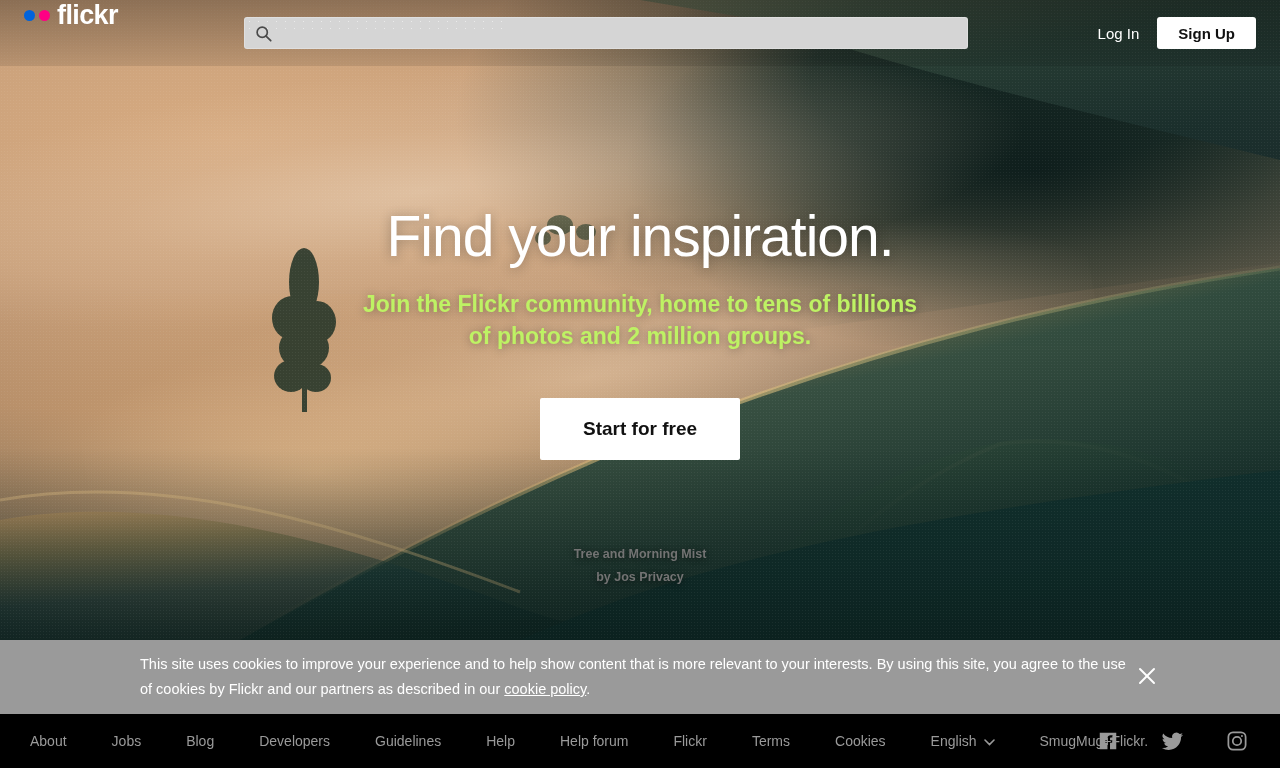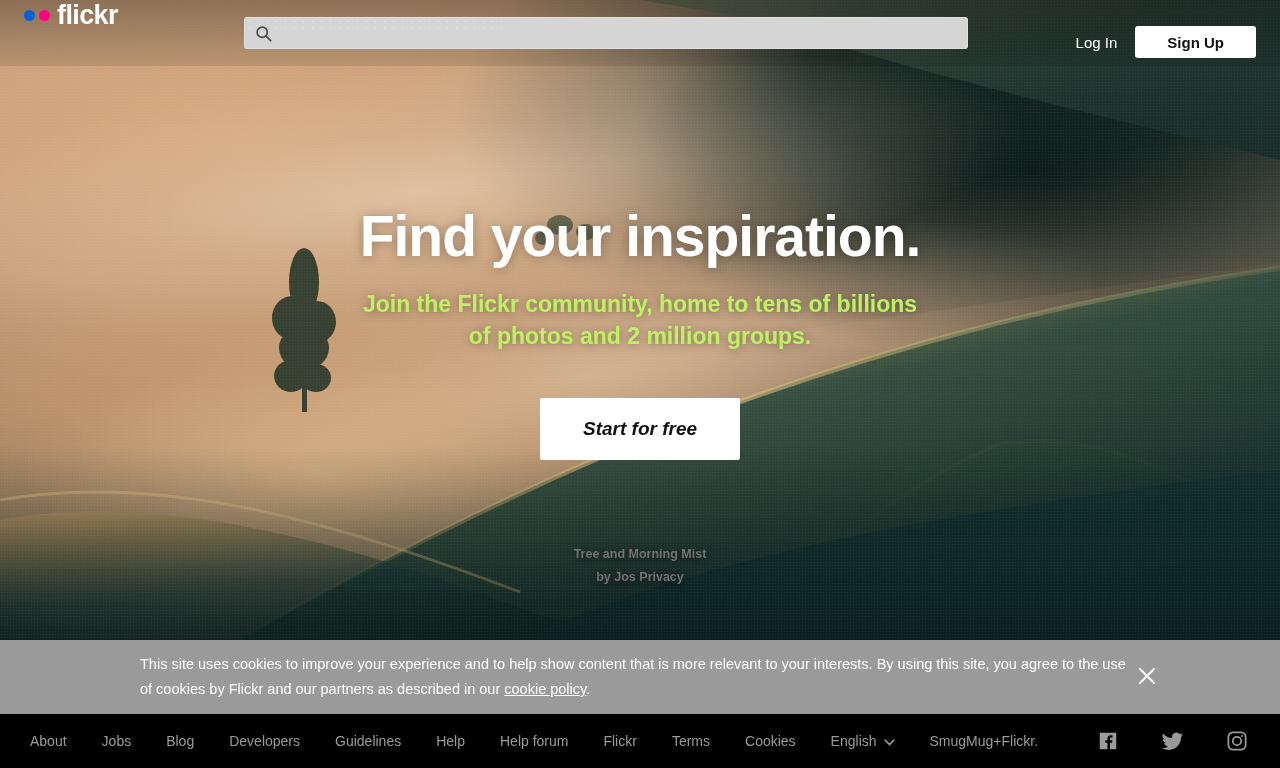--- a/index.html
+++ b/index.html
@@ -103,57 +103,56 @@
   }
   .search-icon { margin-left:10px; display:flex; z-index:2; }
   .search-input {
     flex:1; border:0; outline:0; background:transparent;
     font-family:"Liberation Sans", sans-serif; font-size:14px; color:#222;
     padding:0 10px; z-index:2;
   }
   .search-input::placeholder { color:#8b8b8b; }
 
   .header-right {
-    position:absolute; right:24px; top:9px; height:66px;
+    position:absolute; right:24px; top:0; height:66px;
     display:flex; align-items:center; gap:18px;
   }
   .login-link {
     color:#fff; font-size:15px; text-decoration:none; cursor:pointer;
     font-family:"Liberation Sans", sans-serif;
   }
   .signup-btn {
     background:#fff; color:#111; font-size:15px; font-weight:bold;
-    border:0; border-radius:3px; padding:0 32px; height:32px; cursor:pointer;
+    border:0; border-radius:3px; padding:0 21px; height:32px; cursor:pointer;
     font-family:"Liberation Sans", sans-serif;
   }
 
   
   .hero-content {
     position:absolute; left:0; top:0; width:1280px; height:640px;
     display:flex; flex-direction:column; align-items:center;
     z-index:20; pointer-events:none;
   }
   .hero-content > * { pointer-events:auto; }
   .headline {
     margin-top:203px;
-    color:#fff; font-size:57px; font-weight:bold; letter-spacing:-1px;
+    color:#fff; font-size:57px; font-weight:normal; letter-spacing:-1px;
     text-shadow:0 1px 12px rgba(0,0,0,.30);
     font-family:"Liberation Sans", sans-serif;
   }
   .subhead {
     margin-top:19px; width:680px; text-align:center;
     color:#bef264; font-size:23px; font-weight:bold; line-height:32px;
     text-shadow:0 1px 10px rgba(0,0,0,.35);
   }
   .cta-btn {
     margin-top:46px; background:#fff; color:#111;
     font-size:19px; font-weight:bold;
     width:200px; height:62px; border:0; border-radius:2px; cursor:pointer;
     font-family:"Liberation Sans", sans-serif;
-    font-style:italic;
   }
   .credit {
     margin-top:83px; text-align:center; color:#737373;
     font-size:12.5px; font-weight:bold; line-height:23px;
     text-shadow:0 1px 6px rgba(0,0,0,.5);
   }
 
   
   .cookie-banner {
     position:absolute; left:0; top:640px; width:1280px; height:74px;
@@ -170,21 +169,21 @@
     width:26px; height:26px; cursor:pointer;
     display:flex; align-items:center; justify-content:center;
     background:transparent; border:0;
   }
 
   
   .footer {
     position:absolute; left:0; top:714px; width:1280px; height:54px;
     background:#000; display:flex; align-items:center; z-index:40;
   }
-  .footer-links { display:flex; align-items:center; margin-left:30px; }
+  .footer-links { display:flex; align-items:center; margin-left:30px;gap:10px; }
   .footer-link {
     color:#9a9a9a; font-size:14px; text-decoration:none; cursor:pointer;
     margin-right:35px; white-space:nowrap;
     font-family:"Liberation Sans", sans-serif;
   }
   .lang-select {
     display:flex; align-items:center; gap:7px; color:#9a9a9a;
     font-size:14px; cursor:pointer; margin-right:35px;
   }
   .footer-social {

